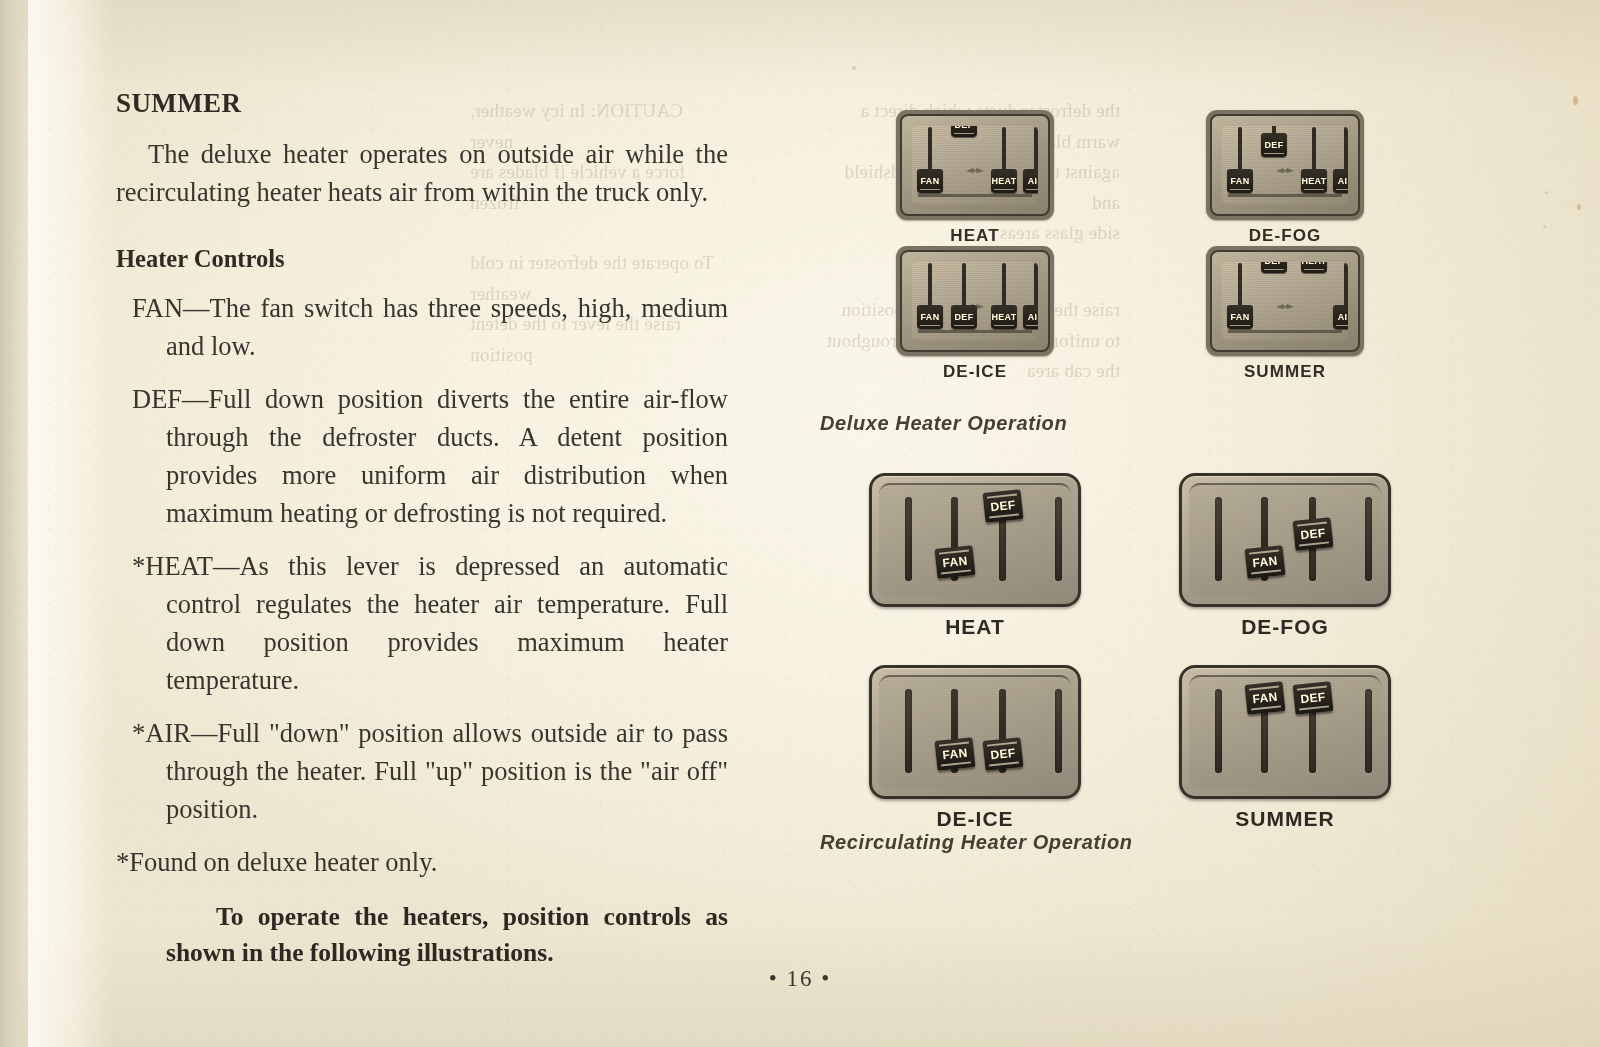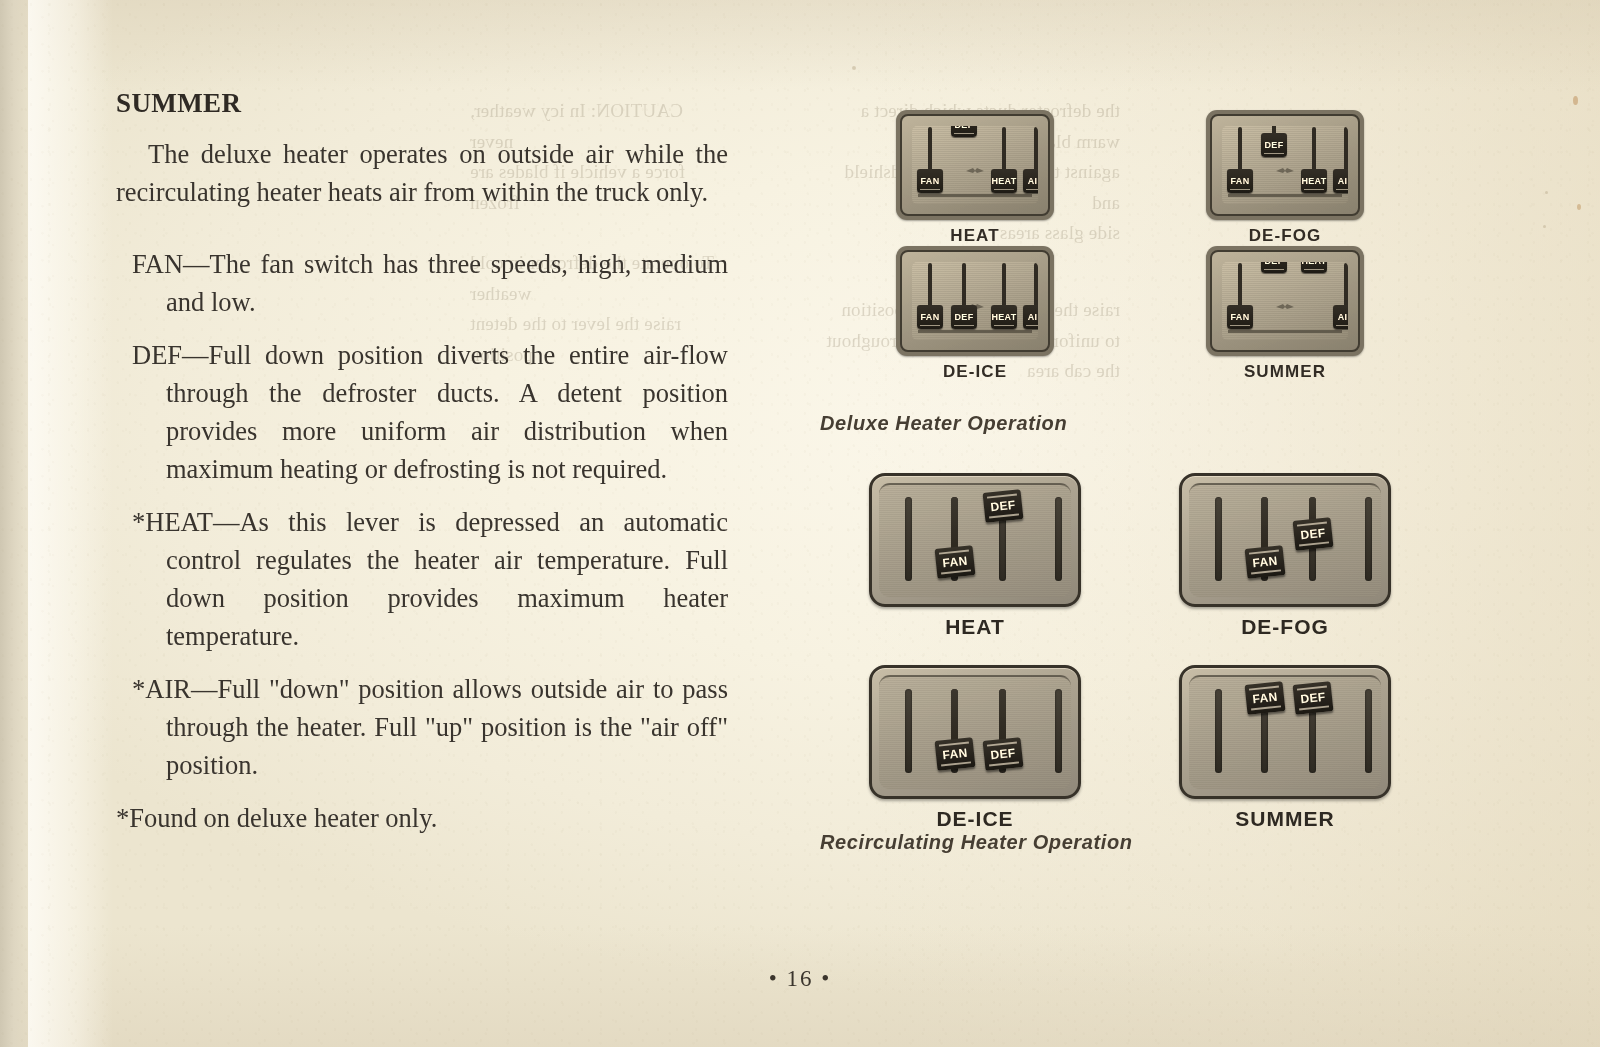--- a/index.html
+++ b/index.html
@@ -360,25 +360,27 @@
   <div class="bleed" style="left:820px; top:96px; width:300px;">the defroster ducts which direct a warm blast
 against the inside of the windshield and
 side glass areas</div>
   <div class="bleed" style="left:820px; top:295px; width:300px;">raise the lever to the detent position
 to uniform air distribution throughout
 the cab area</div>
 
   <div class="col-left">
     <h1 class="h-main">SUMMER</h1>
     <p class="p-intro">The deluxe heater operates on outside air while the recirculating heater heats air from within the truck only.</p>
+    <h2 class="h-sub">Heater Controls</h2>
     <p class="p-item">FAN—The fan switch has three speeds, high, medium and low.</p>
     <p class="p-item">DEF—Full down position diverts the entire air-flow through the defroster ducts. A detent position provides more uniform air distribution when maximum heating or defrosting is not required.</p>
     <p class="p-item">*HEAT—As this lever is depressed an automatic control regulates the heater air temperature. Full down position provides maximum heater temperature.</p>
     <p class="p-item">*AIR—Full "down" position allows outside air to pass through the heater. Full "up" position is the "air off" position.</p>
     <p class="p-note">*Found on deluxe heater only.</p>
+    <p class="p-closing">To operate the heaters, position controls as shown in the following illustrations.</p>
   </div>
 
   <div class="col-right">
 
     <div class="fig-grid" id="deluxe-grid">
         <div class="fig">
           <div class="dx-panel">
             <div class="dx-bezel">
               <div class="dx-inner">
                 <div class="dx-baseline"></div>

